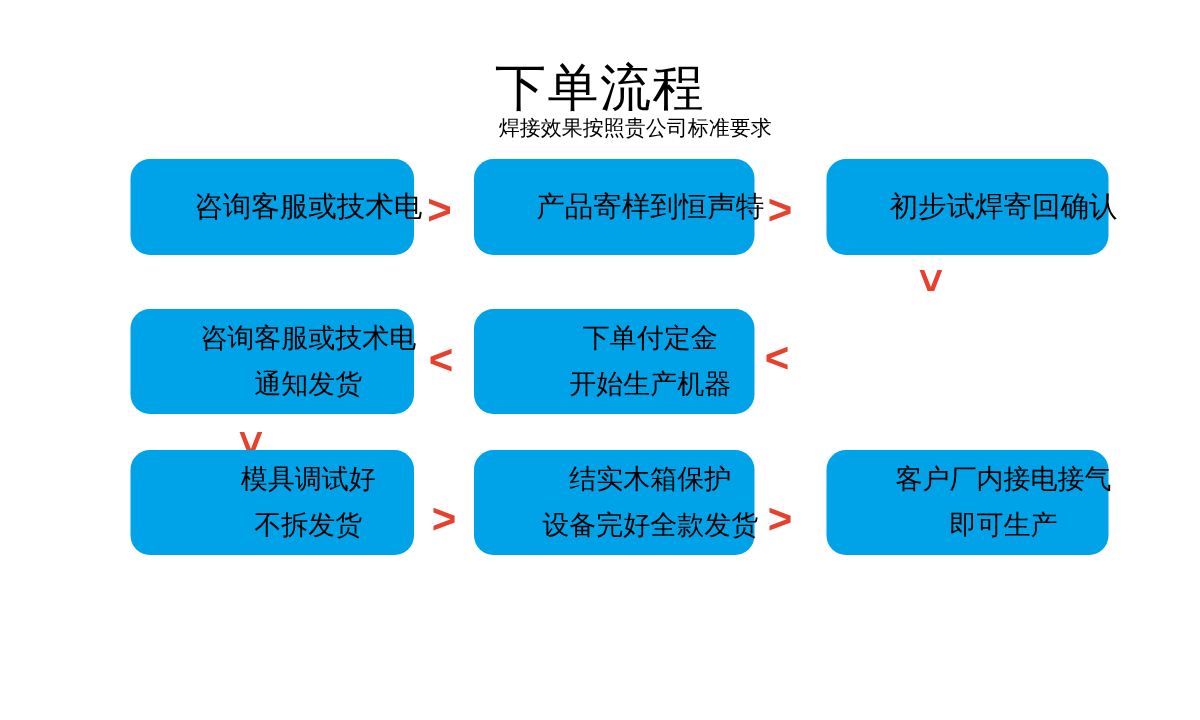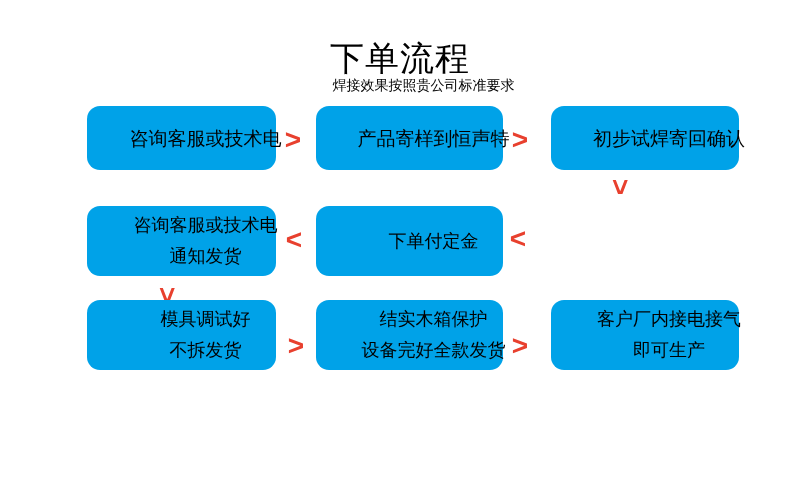--- a/index.html
+++ b/index.html
@@ -103,20 +103,21 @@
   </div>
   <span class="arrow down a3">&gt;</span>
 
   <div class="box r2 c1">
     <span class="line">咨询客服或技术电</span>
     <span class="line">通知发货</span>
   </div>
   <span class="arrow a4">&lt;</span>
   <div class="box r2 c2">
     <span class="line">下单付定金</span>
+    <span class="line">开始生产机器</span>
   </div>
   <span class="arrow a5">&lt;</span>
   <span class="arrow down a6">&gt;</span>
 
   <div class="box r3 c1">
     <span class="line">模具调试好</span>
     <span class="line">不拆发货</span>
   </div>
   <span class="arrow a7">&gt;</span>
   <div class="box r3 c2">

